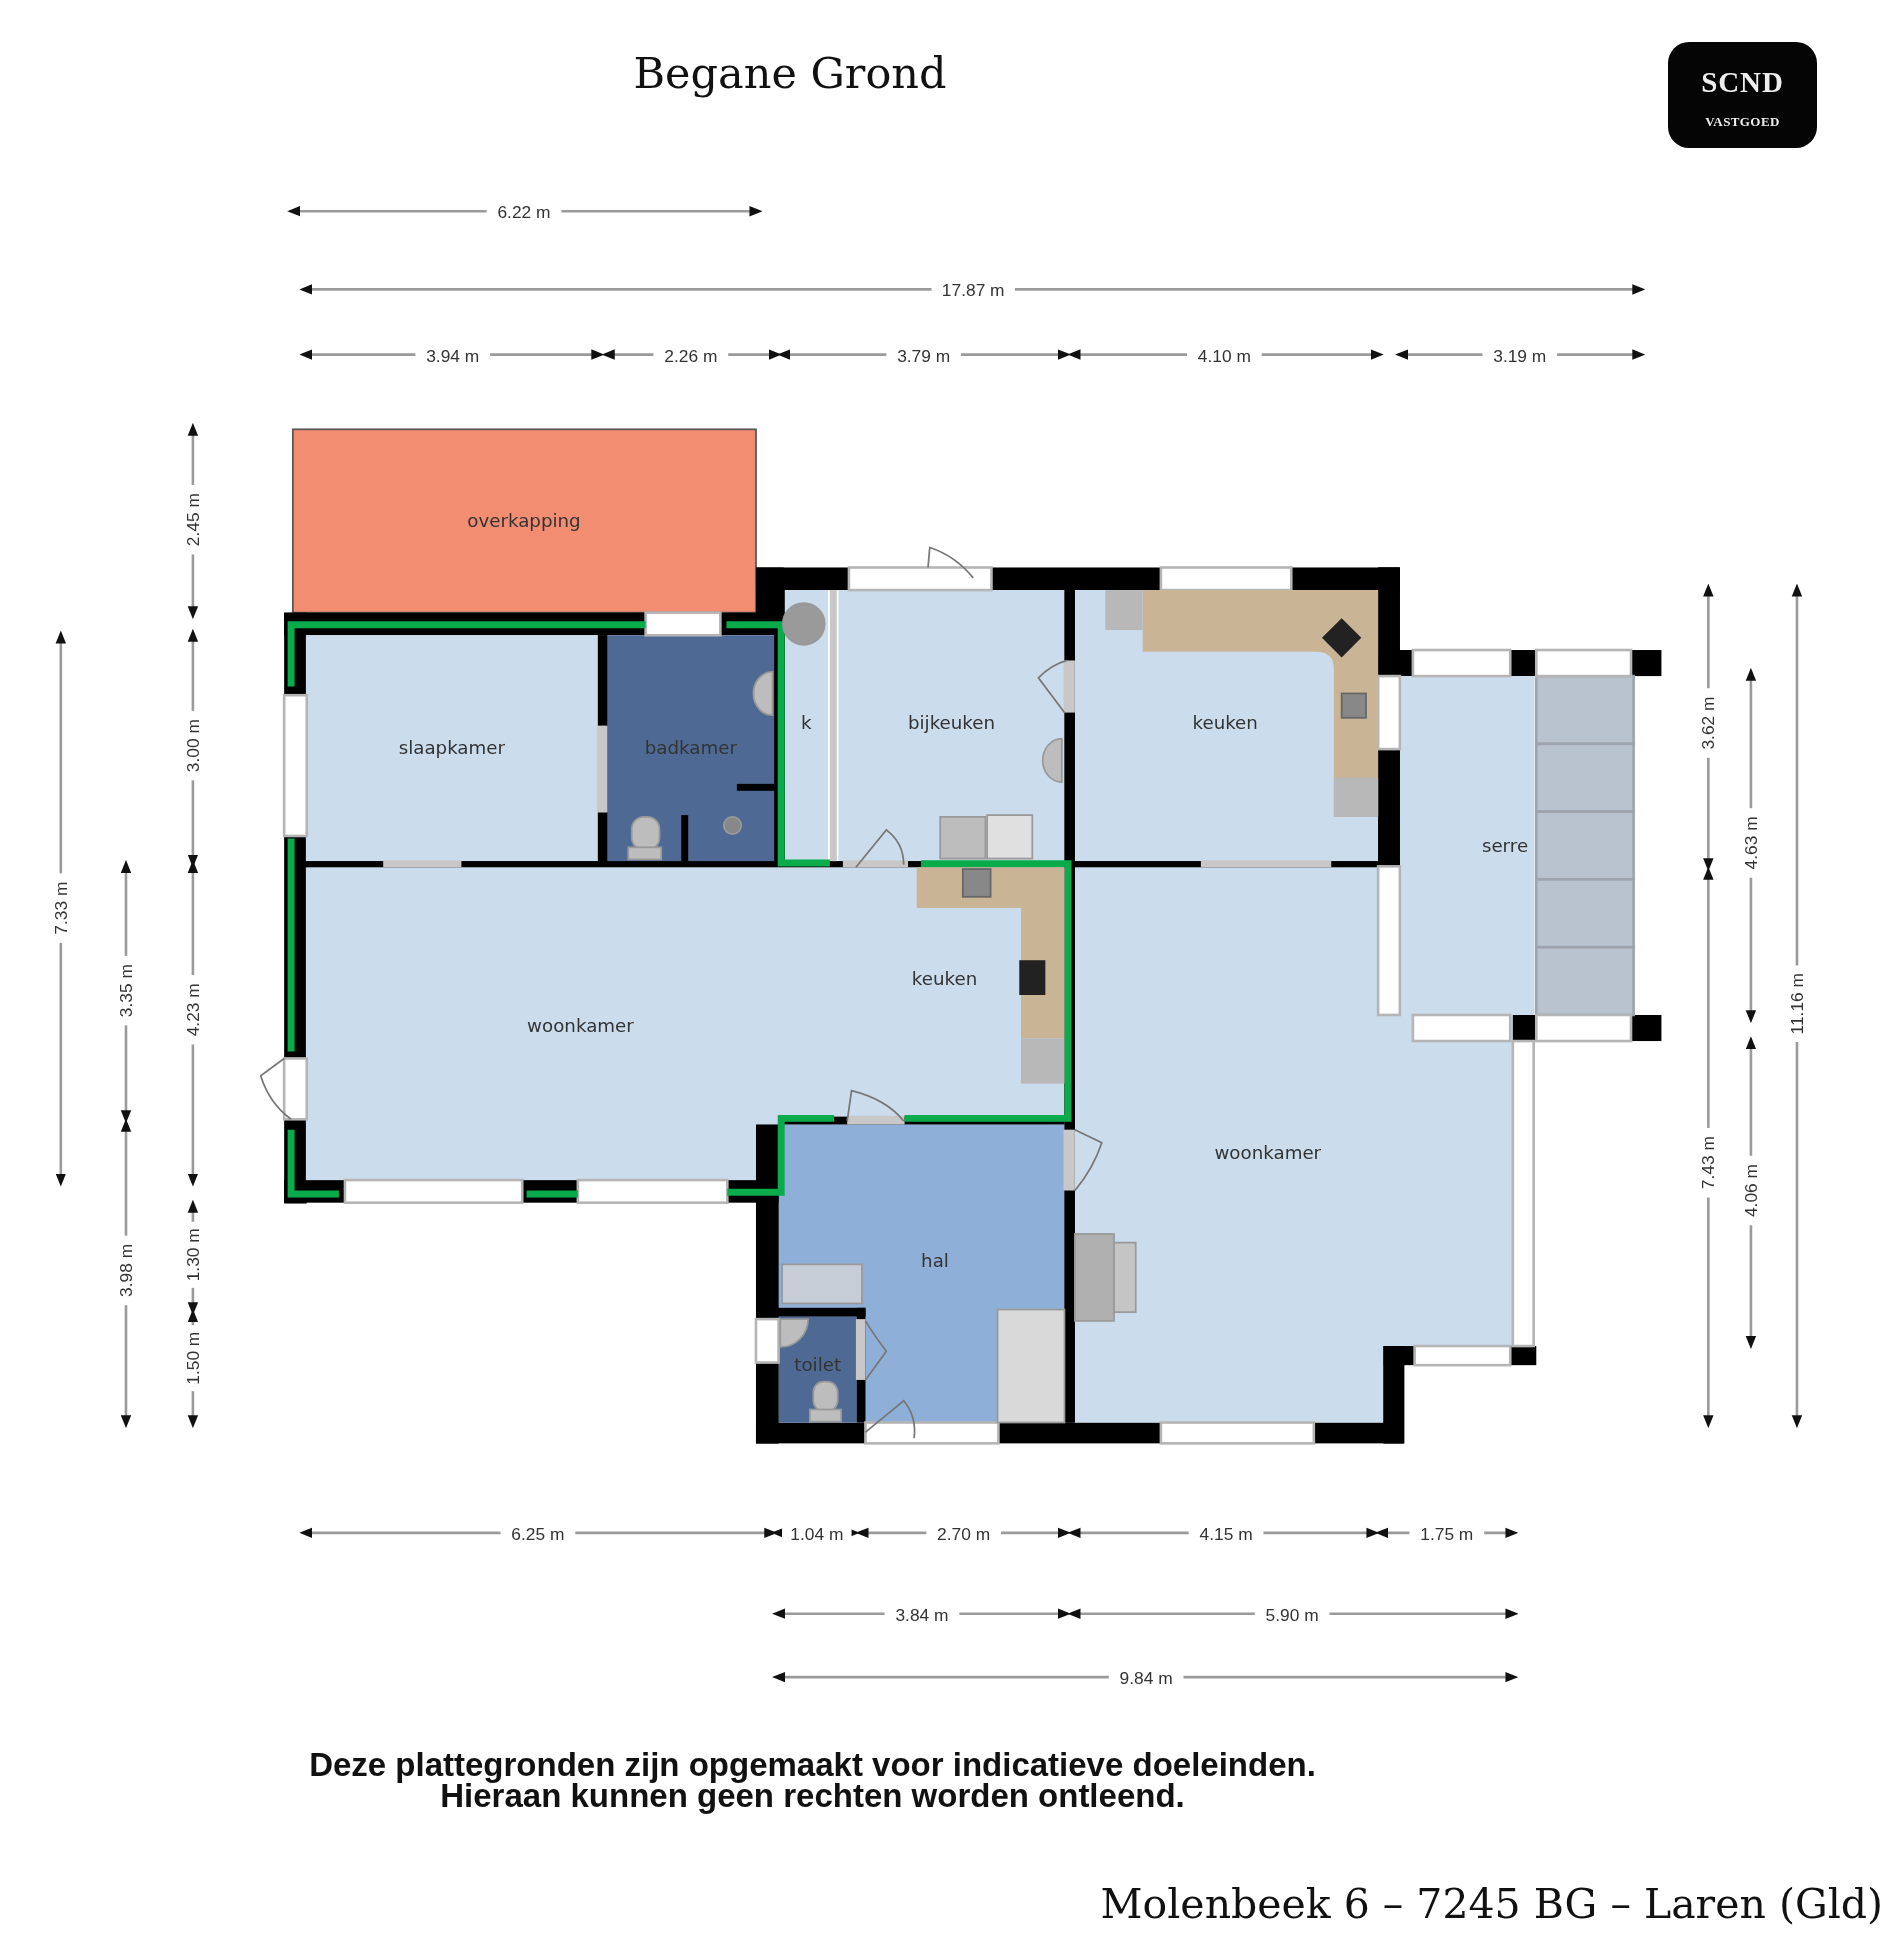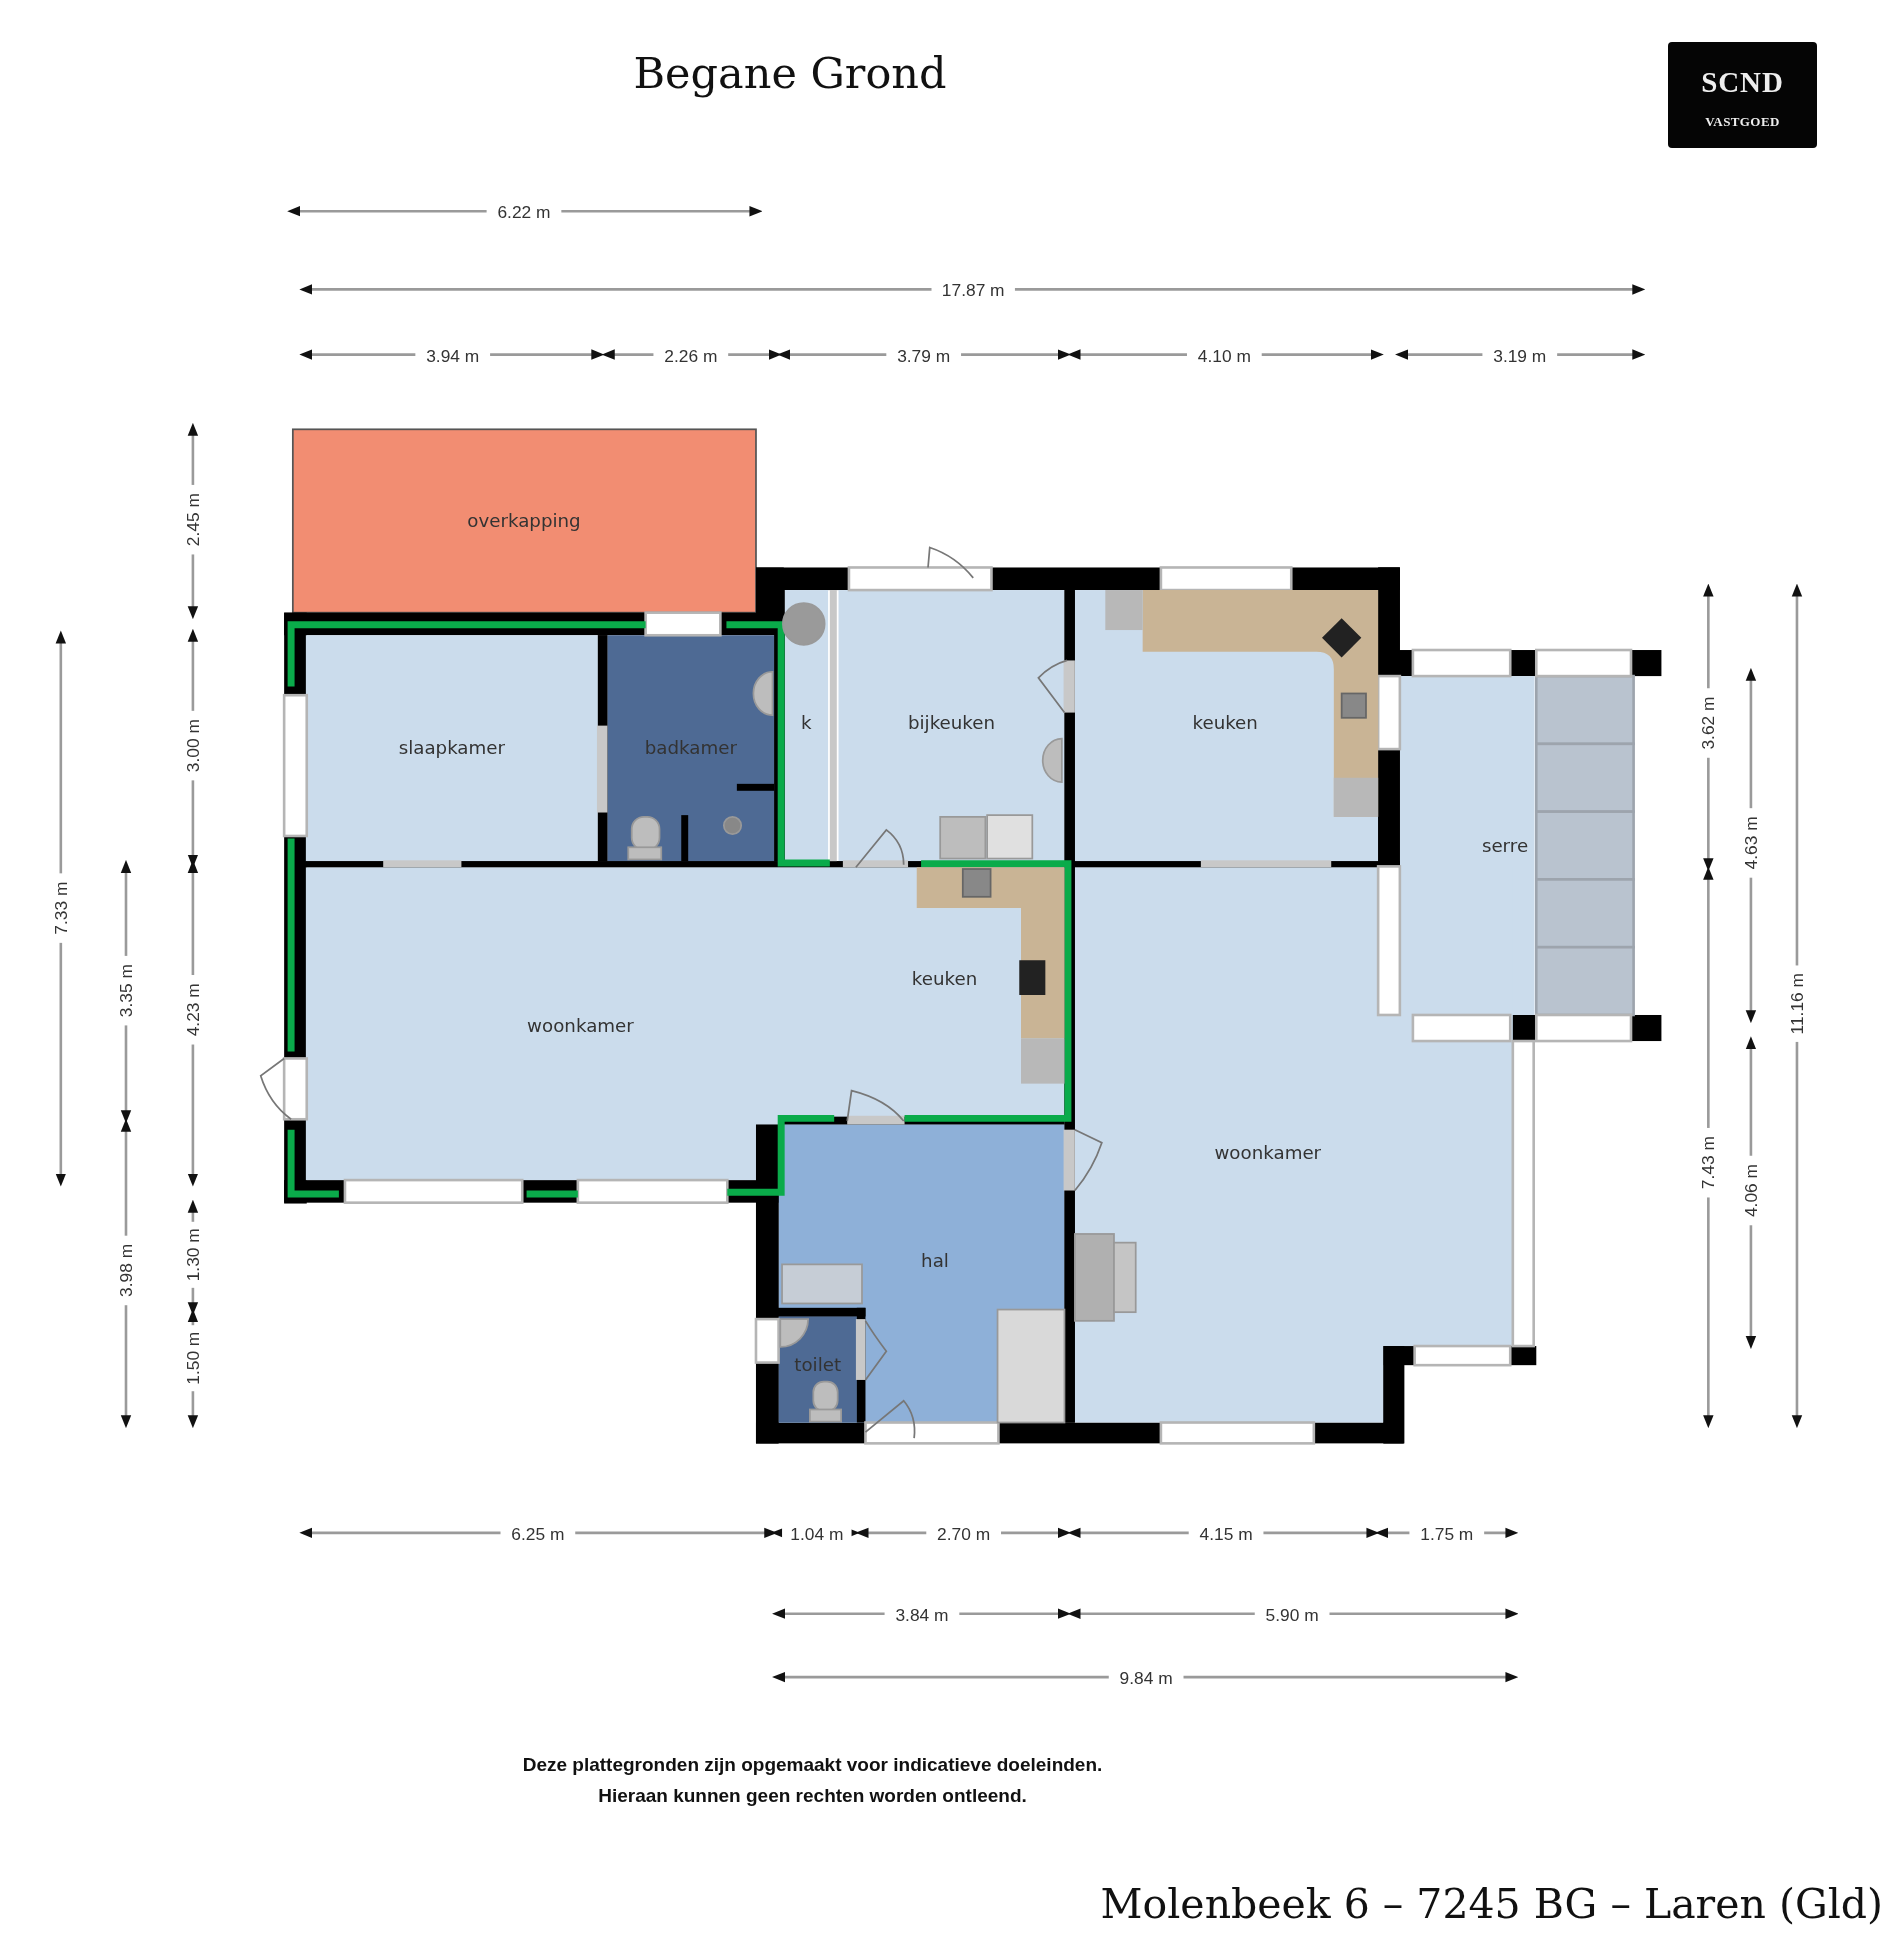--- a/index.html
+++ b/index.html
@@ -1,22 +1,22 @@
 <!DOCTYPE html>
 <html style="font-size:14px"><head>
 <meta charset="utf-8">
 <style>
   html,body{margin:0;padding:0;background:#ffffff;}
   body{width:1883px;height:1955px;position:relative;overflow:hidden;font-family:"DejaVu Sans","Liberation Sans",sans-serif;}
   .abs{position:absolute;}
   .title{left:0;width:1580px;top:48px;text-align:center;font-family:"DejaVu Serif","Liberation Serif",serif;font-size:43px;color:#111;}
-  .logo{left:1668px;top:42px;width:149px;height:106px;background:#050505;border-radius:4px;color:#eee;text-align:center;font-family:"Liberation Serif","DejaVu Serif",serif;font-weight:bold;}
+  .logo{left:1668px;top:42px;width:149px;height:106px;background:#050505;border-radius:21px;color:#eee;text-align:center;font-family:"Liberation Serif","DejaVu Serif",serif;font-weight:bold;}
   .logo .l1{display:block;font-size:29px;margin-top:24px;letter-spacing:0.9px;}
   .logo .l2{display:block;font-size:13px;margin-top:15px;letter-spacing:0.4px;}
-  .footer-note{left:0;width:1625px;top:1749px;text-align:center;font-family:"Liberation Sans","DejaVu Sans",sans-serif;font-weight:bold;font-size:19px;line-height:31px;color:#111;}
+  .footer-note{left:0;width:1625px;top:1749px;text-align:center;font-family:"Liberation Sans","DejaVu Sans",sans-serif;font-weight:bold;font-size:33px;line-height:31px;color:#111;}
   .address{left:0;width:1883px;top:1880px;text-align:right;font-family:"DejaVu Serif","Liberation Serif",serif;font-size:41px;color:#111;}
   .dim-label{font-family:"Liberation Sans","DejaVu Sans",sans-serif;font-size:20px;fill:#333;}
   .room-label{font-family:"DejaVu Sans","Liberation Sans",sans-serif;font-size:21px;fill:#333;}
 </style>
 </head>
 <body>
 
 <div class="abs title">Begane Grond</div>
 
 <div class="abs logo">

